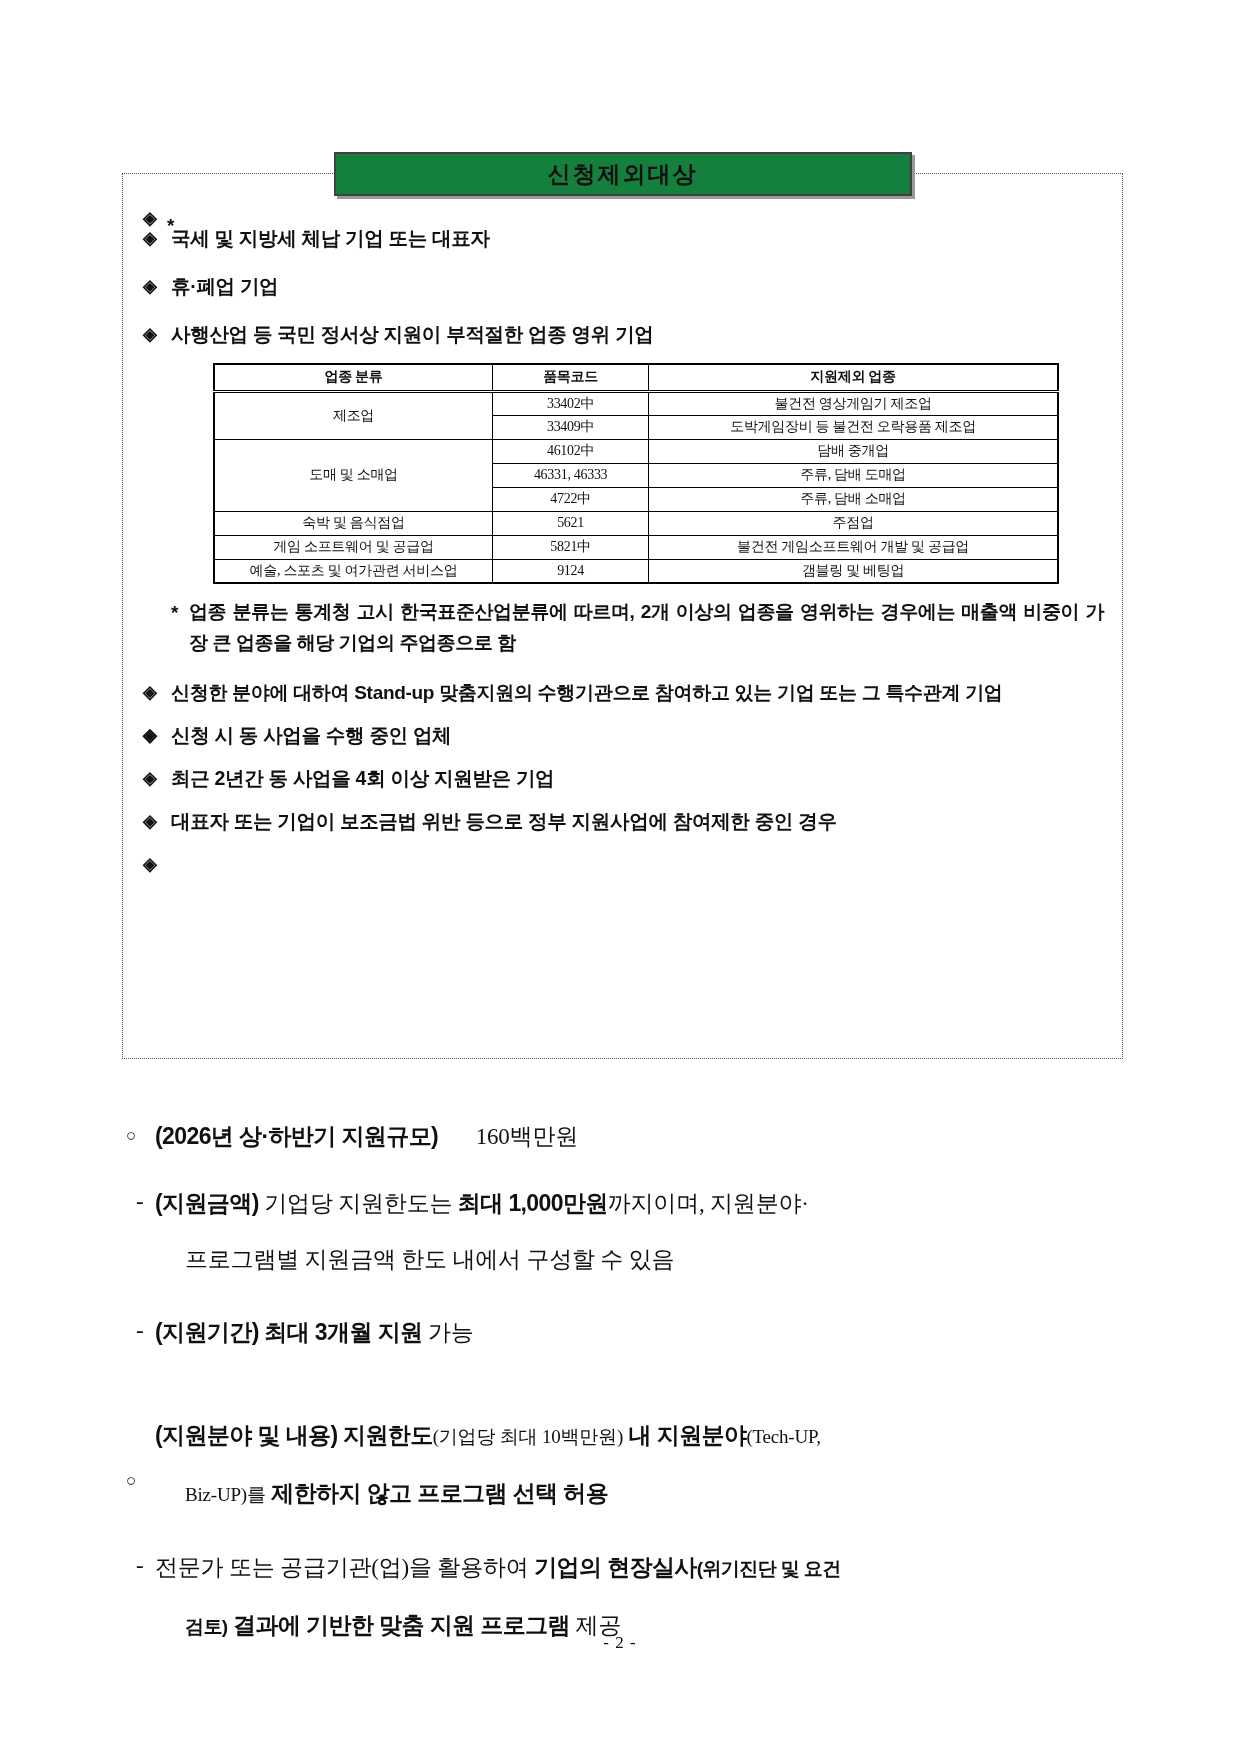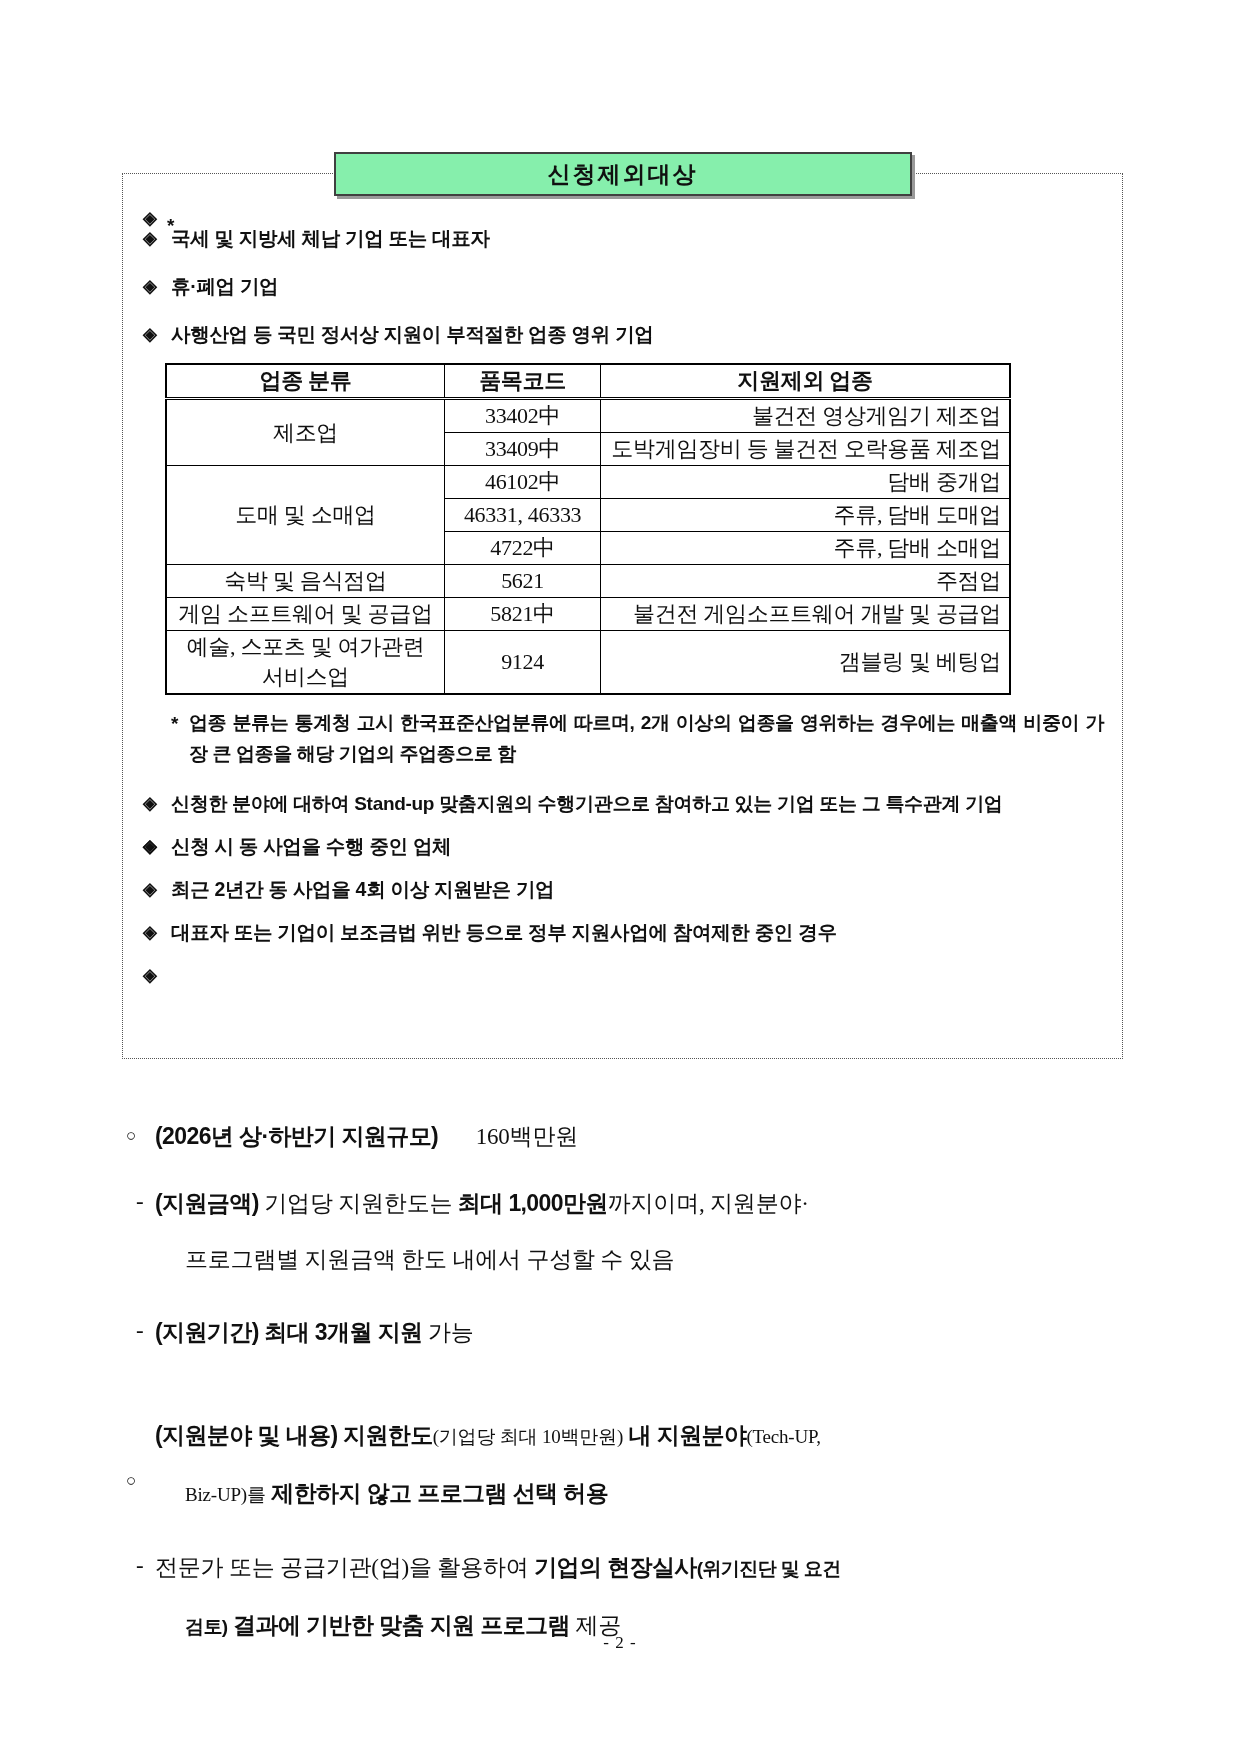--- a/index.html
+++ b/index.html
@@ -8,21 +8,21 @@
     position:relative; width:1240px; height:1753px; margin:0 auto;
     background:#ffffff; color:#101010;
     font-family:"Liberation Serif", serif;
     overflow:hidden;
   }
 
   
   .exclusion { position:absolute; left:122px; top:152px; width:1001px; }
   .box-title {
     position:relative; z-index:2; margin:0 auto; width:578px; height:44px;
-    background:#86efac; border:2px solid #404040;
+    background:#15803d; border:2px solid #404040;
     box-shadow:3px 3px 0 #9a9a9a;
     display:flex; align-items:center; justify-content:center;
     font-family:"Liberation Sans", sans-serif; font-weight:bold; font-size:23px;
     letter-spacing:2px;
   }
   .box-body {
     margin-top:-23px; border:1px dotted #555; background:#fff;
     padding:30px 18px 26px 18px; min-height:886px;
   }
   .bullet {
@@ -36,30 +36,30 @@
   .subnote {
     position:relative; padding-left:46px; margin-top:5px;
     font-family:"Liberation Sans", sans-serif; font-weight:600;
     font-size:19px; line-height:31px; letter-spacing:-0.3px;
     text-align:justify; word-break:break-all;
   }
   .subnote .smark { position:absolute; left:26px; top:1px; }
 
   
   table.industry {
-    margin:14px 0 4px 24px; width:846px; border-collapse:collapse;
-    font-family:"Liberation Serif", serif; font-size:22px;
+    margin:14px 0 4px 72px; width:846px; border-collapse:collapse;
+    font-family:"Liberation Serif", serif; font-size:14px;
     border:2px solid #000;
   }
   table.industry th, table.industry td {
     border:1px solid #000; padding:1px 8px; height:24px;
     text-align:center; vertical-align:middle; letter-spacing:-0.3px;
   }
   table.industry th { height:27px; font-weight:600; border-bottom:3px double #000; }
-  table.industry td.excl { text-align:right; }
+  table.industry td.excl { text-align:center; }
   .col-cat { width:33%; } .col-code { width:18.5%; } .col-excl { width:48.5%; }
 
   .table-note {
     position:relative; padding-left:48px; margin-top:12px;
     font-family:"Liberation Sans", sans-serif; font-weight:600;
     font-size:19px; line-height:31px; letter-spacing:-0.4px;
     text-align:justify; word-break:break-all;
   }
   .table-note .smark { position:absolute; left:30px; top:1px; }
 

